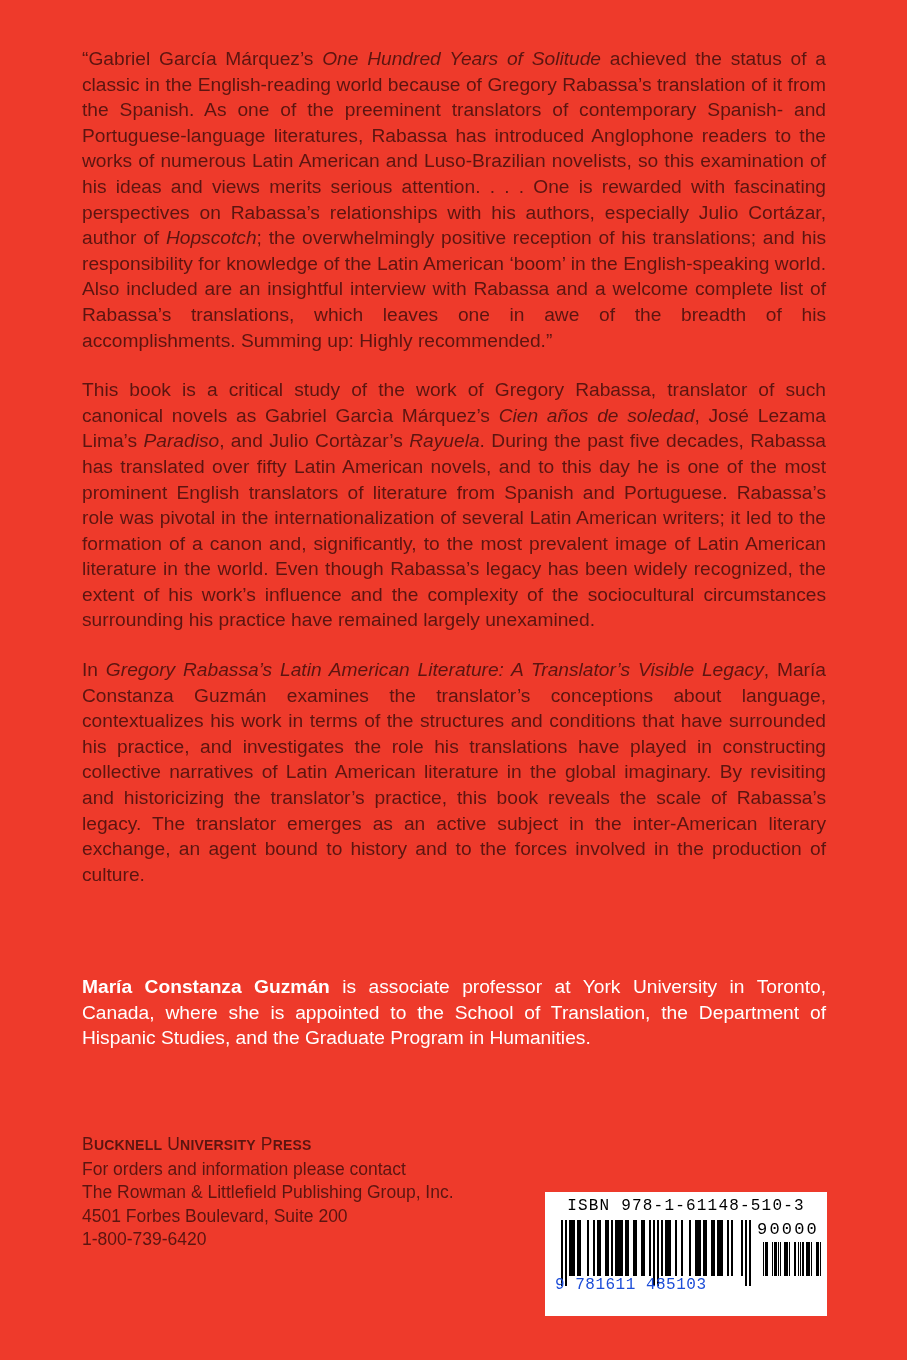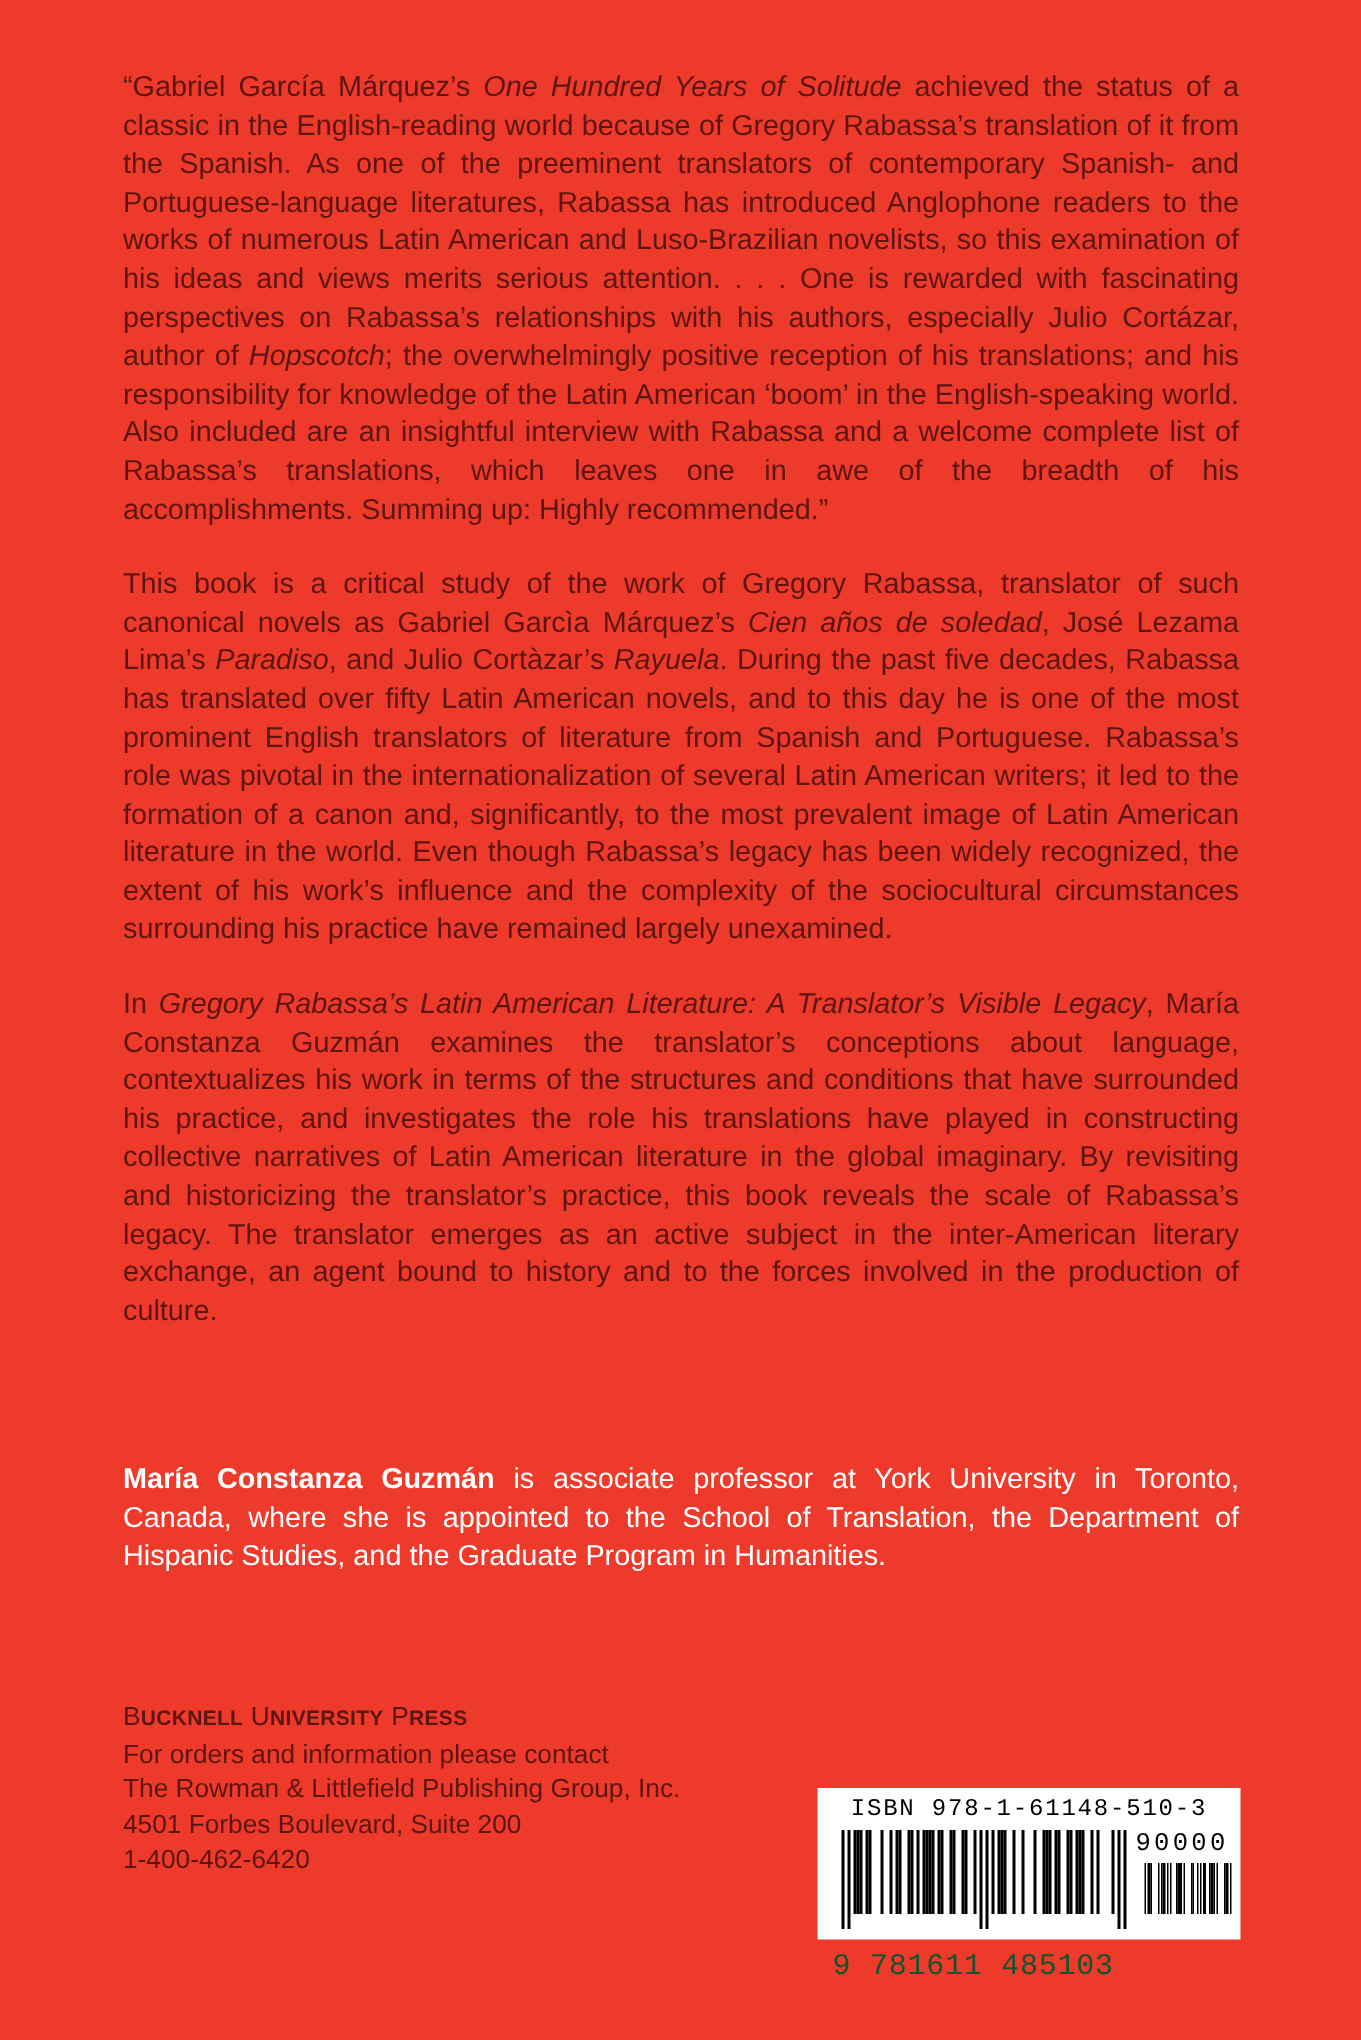--- a/index.html
+++ b/index.html
@@ -84,21 +84,21 @@
     font-size: 14px;
     letter-spacing: 0.2px;
     font-weight: bold;
   }
   
   .barcode-box {
     position: absolute;
     left: 545px;
     top: 1192px;
     width: 282px;
-    height: 101px;
+    height: 124px;
     background: #ffffff;
     box-sizing: border-box;
     padding: 0;
   }
   .barcode-inner {
     position: relative;
     width: 100%;
     height: 100%;
   }
   .isbn-text {
@@ -135,25 +135,24 @@
     top: 50px;
     width: 58px;
     height: 34px;
   }
   .ean-digits {
     position: absolute;
     left: 10px;
     top: 84px;
     width: 205px;
     font-family: "Liberation Mono", "DejaVu Sans Mono", monospace;
-    font-size: 20px;
-    color: #14532d;
+    font-size: 16px;
+    color: #1d4ed8;
     letter-spacing: 0.5px;
     white-space: nowrap;
-    margin-top: 24px;
   }
   .bar {
     position: absolute;
     top: 0;
     bottom: 0;
     background: #000;
   }
   .bar.tall {
     bottom: -10px;
   }
@@ -174,21 +173,21 @@
 
   </div>
 
   <div class="bio-block"><b>María Constanza Guzmán</b> is associate professor at York University in Toronto, Canada, where she is appointed to the School of Translation, the Department of Hispanic Studies, and the Graduate Program in Humanities.</div>
 
   <div class="publisher-block">
     <div class="publisher-line smallcaps-first">B<span class="sc">UCKNELL</span> U<span class="sc">NIVERSITY</span> P<span class="sc">RESS</span></div>
     <div class="publisher-line">For orders and information please contact</div>
     <div class="publisher-line">The Rowman &amp; Littlefield Publishing Group, Inc.</div>
     <div class="publisher-line">4501 Forbes Boulevard, Suite 200</div>
-    <div class="publisher-line">1-400-462-6420</div>
+    <div class="publisher-line">1-800-739-6420</div>
   </div>
 
   <div class="barcode-box">
     <div class="barcode-inner">
       <div class="isbn-text">ISBN 978-1-61148-510-3</div>
       <div class="addon-digits">90000</div>
       <div class="bars-main">
           <div class="bar tall" style="left: 0px; width: 2px;"></div>
           <div class="bar tall" style="left: 4px; width: 2px;"></div>
           <div class="bar" style="left: 8px; width: 2px;"></div>

